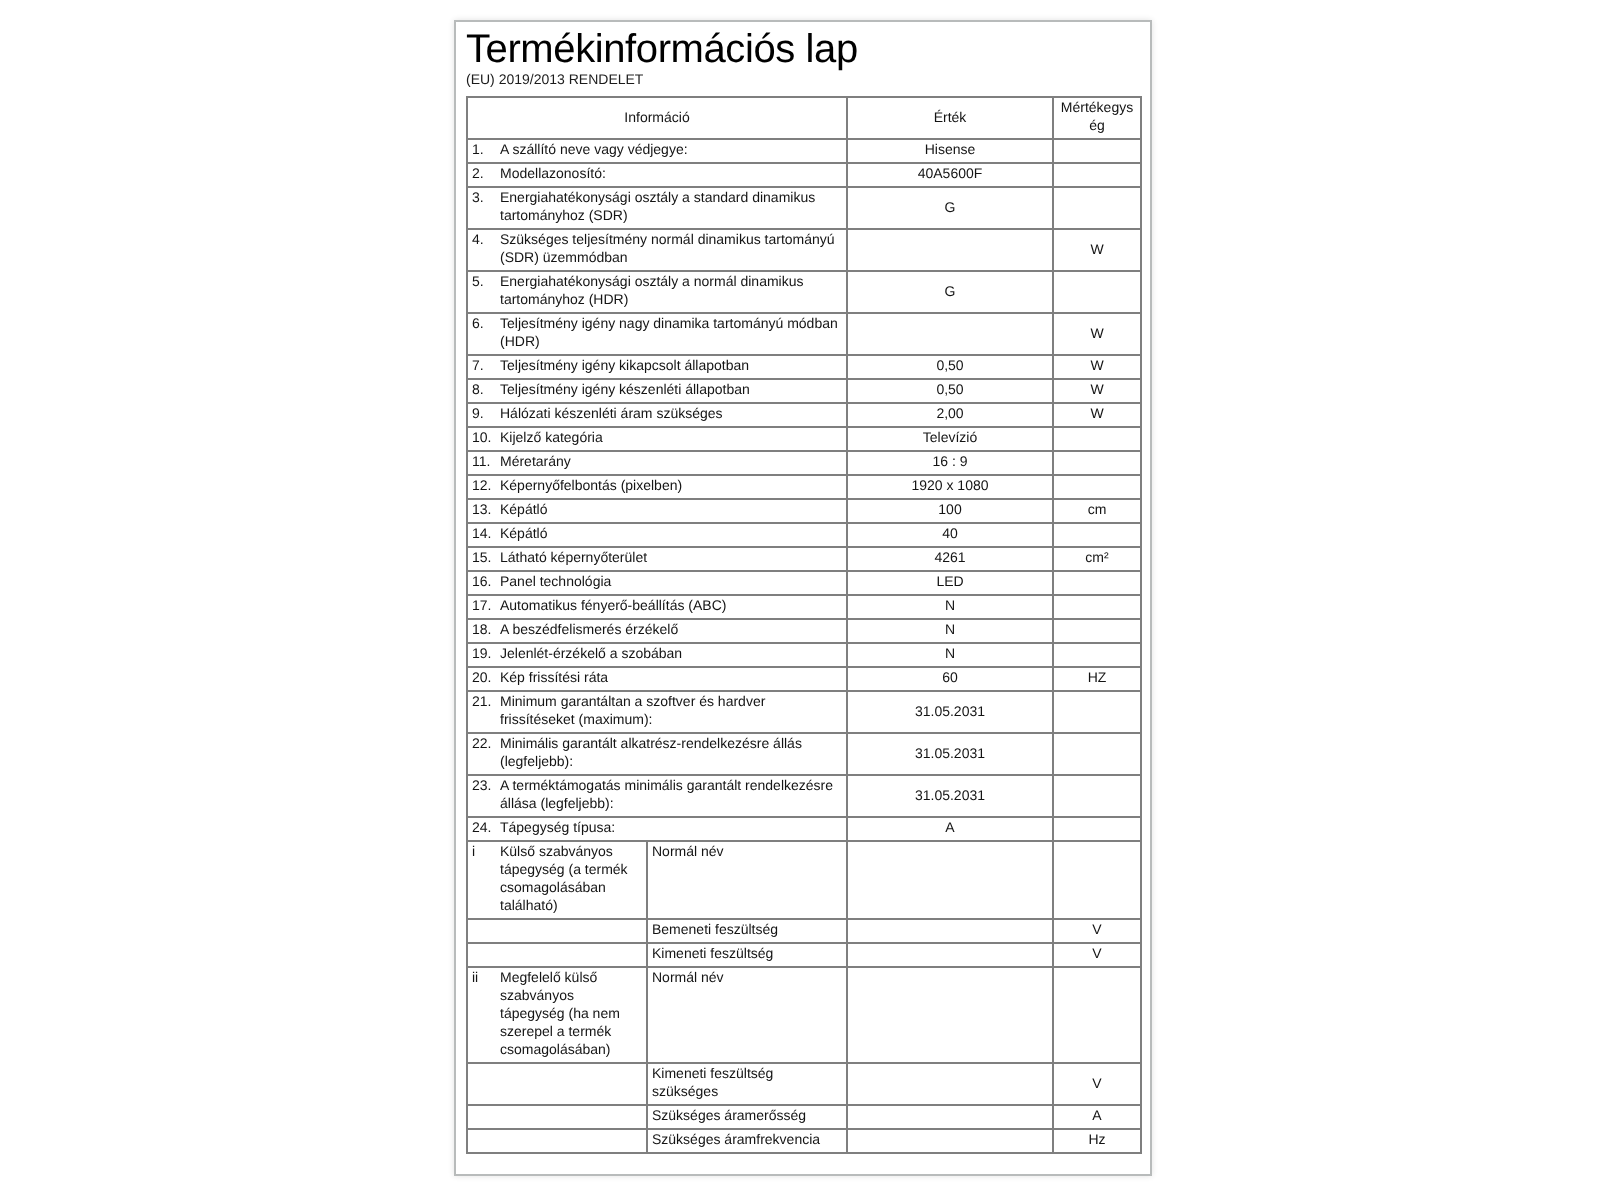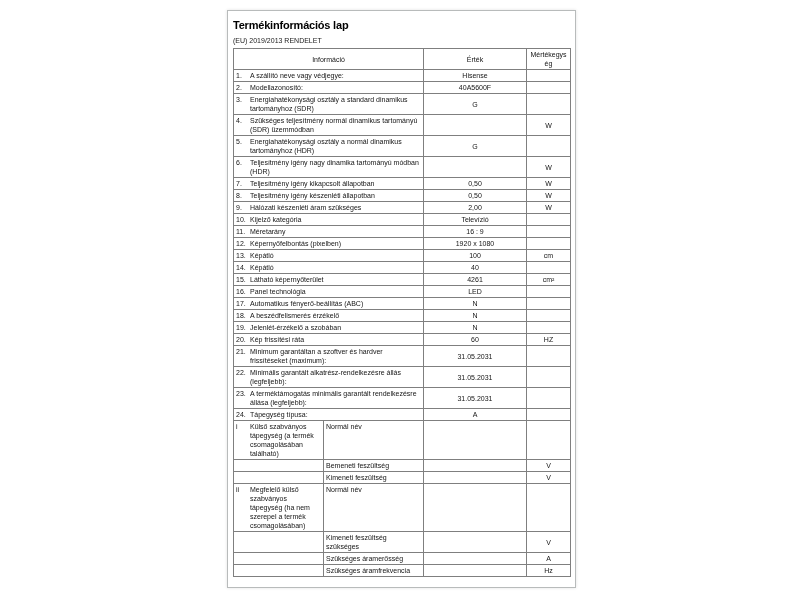--- a/index.html
+++ b/index.html
@@ -3,21 +3,21 @@
 <meta charset="utf-8">
 <style>
   * { margin:0; padding:0; box-sizing:border-box; }
   html,body { width:800px; height:600px; background:#ffffff; font-family:"Liberation Sans",sans-serif; }
   .canvas { position:relative; width:800px; height:600px; overflow:hidden; background:#ffffff; }
   .page {
     position:absolute; left:227px; top:10px; width:349px; min-height:578px;
     background:#ffffff; border:1px solid #b8bbbb; box-shadow:0 0 3px rgba(0,0,0,.12);
     padding:4px 5px 4px 5px;
   }
-  .title { font-size:11px; font-weight:bold; color:#000; line-height:18px; letter-spacing:-0.2px; margin:1px 0 2px 0; }
+  .title { font-size:20px; font-weight:normal; color:#000; line-height:18px; letter-spacing:-0.2px; margin:1px 0 2px 0; }
   .subtitle { font-size:7px; color:#1b1b1b; line-height:9px; margin:0 0 3px 0; }
   table.info { border-collapse:collapse; width:337px; table-layout:fixed; }
   th,td {
     border:1px solid #7f7f7f; font-size:7px; line-height:9px; color:#141414;
     padding:1px 2px; vertical-align:middle; font-weight:normal; overflow:hidden;
   }
   th { text-align:center; height:20px; }
   th.unit-h { word-break:break-all; }
   td.labelcell { text-align:left; height:12px; }
   td.labelcell .num { display:inline-block; width:14px; vertical-align:top; }

